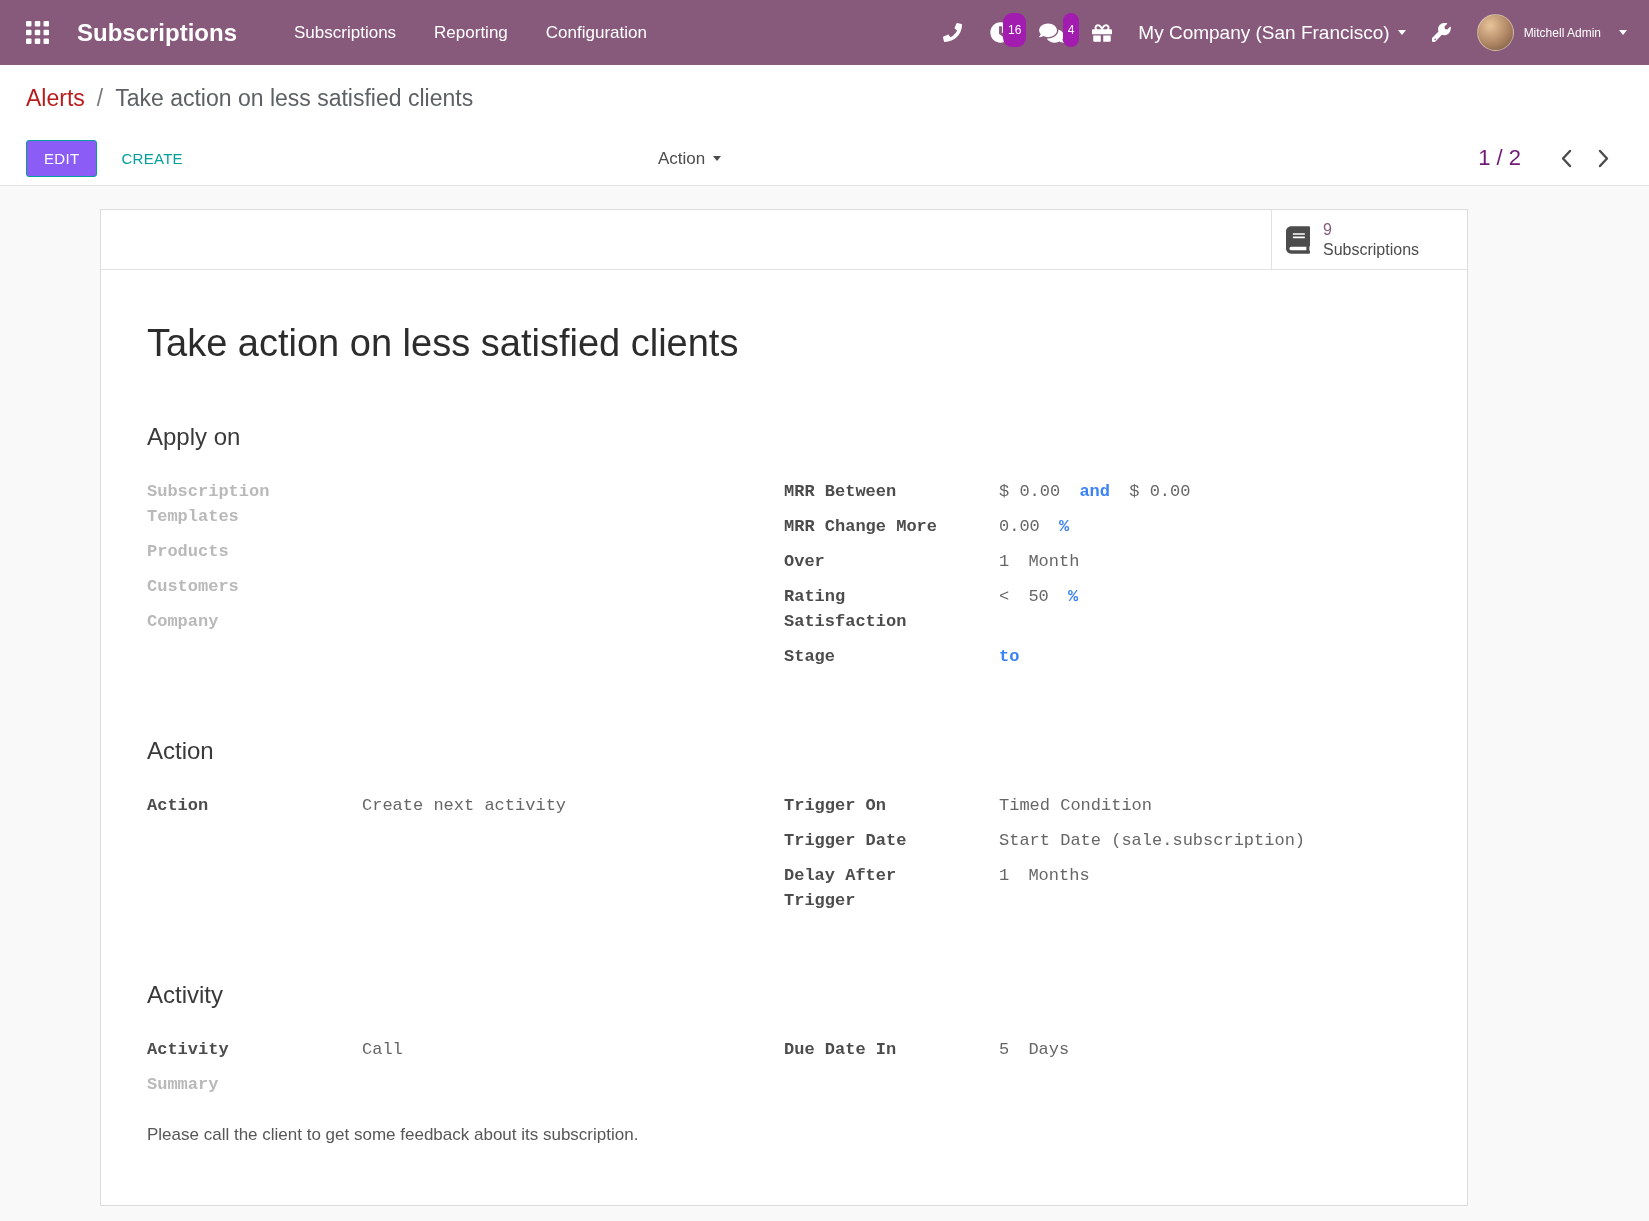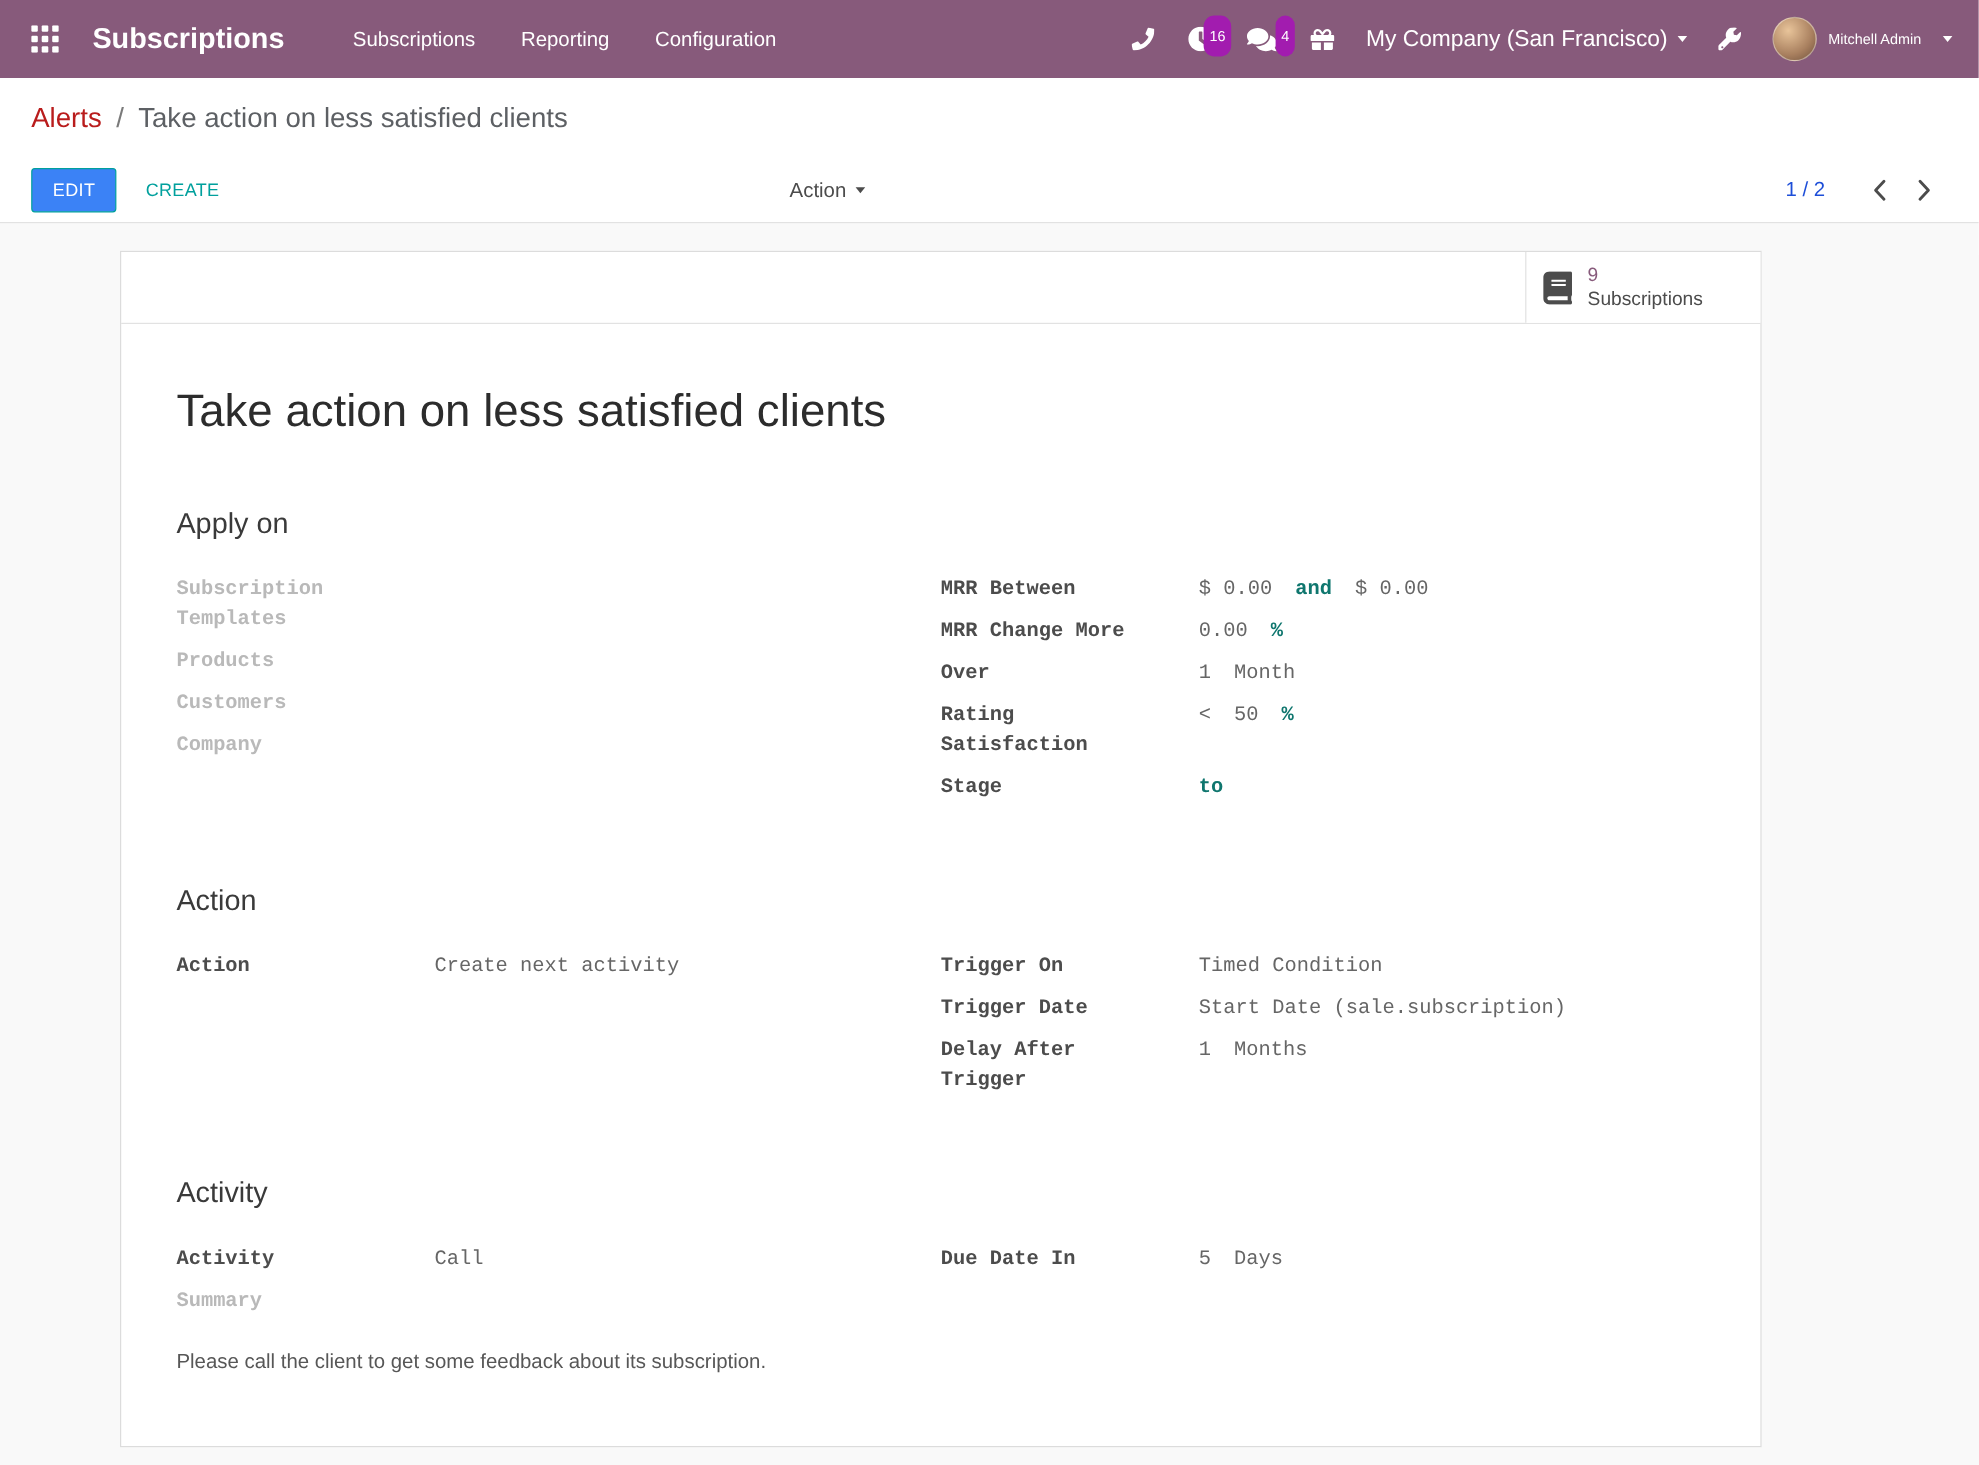--- a/index.html
+++ b/index.html
@@ -23,24 +23,24 @@
   .caret { display: inline-block; width: 0; height: 0; border-left: 4.5px solid transparent; border-right: 4.5px solid transparent; border-top: 5px solid currentColor; margin-left: 8px; vertical-align: middle; }
 
   
   .breadcrumb-bar { height: 66px; display: flex; align-items: center; padding: 0 26px; background: #fff; font-size: 23px; }
   .breadcrumb-link { color: #b91c1c; background: none; border: none; font-size: 23px; cursor: pointer; }
   .breadcrumb-sep { color: #7a7a7a; margin: 0 12px; }
   .breadcrumb-current { color: #5d6064; }
 
   
   .control-bar { height: 55px; display: flex; align-items: center; padding: 0 26px; border-bottom: 1px solid #e2e2e2; position: relative; background: #fff; }
-  .btn-edit { background: #3b82f6; color: #fff; border: 1px solid #00A09D; font-size: 15px; font-weight: 500; padding: 9px 17px; border-radius: 3px; cursor: pointer; letter-spacing: .3px; }
+  .btn-edit { background: #8b5cf6; color: #fff; border: 1px solid #00A09D; font-size: 15px; font-weight: 500; padding: 9px 17px; border-radius: 3px; cursor: pointer; letter-spacing: .3px; }
   .btn-create { background: none; border: none; color: #00A09D; font-size: 15px; font-weight: 500; margin-left: 24px; cursor: pointer; letter-spacing: .3px; }
   .action-menu { position: absolute; left: 658px; top: 0; height: 55px; font-size: 17px; color: #4c4c4c; background: none; border: none; cursor: pointer; display: flex; align-items: center; }
-  .pager { margin-left: auto; display: flex; align-items: center; color: #1d4ed8; font-size: 17px; }
+  .pager { margin-left: auto; display: flex; align-items: center; color: #701a75; font-size: 22px; }
   .pager-value { margin-right: 26px; }
   .pager-btn { background: none; border: none; cursor: pointer; padding: 4px 13px; display: flex; align-items: center; }
 
   
   .content { background: #f9f9f9; height: 1035px; padding-top: 23px; }
   .sheet { width: 1368px; margin-left: 100px; background: #fff; border: 1px solid #dcdcdc; min-height: 932px; }
   .sheet-top { height: 60px; display: flex; justify-content: flex-end; border-bottom: 1px solid #e2e2e2; }
   .button-box { width: 196px; border-left: 1px solid #e2e2e2; border-top: none; border-right: none; border-bottom: none; display: flex; align-items: center; gap: 13px; padding: 0 14px; background: #fff; cursor: pointer; text-align: left; }
   .bb-count { color: #875A7B; font-size: 16px; line-height: 1.25; }
   .bb-label { color: #4c4c4c; font-size: 16px; line-height: 1.25; }
@@ -50,21 +50,21 @@
   .section { margin-top: 58px; }
   .o-section-heading { font-size: 24px; font-weight: 400; color: #3a3a3a; margin: 0 0 28px; }
   .o-groups { display: flex; }
   .o-group { width: 50%; font-family: Liberation Mono, monospace; }
   .o-row { display: flex; margin-bottom: 10px; min-height: 25px; line-height: 25px; font-size: 17px; }
   .o-label { width: 215px; flex: 0 0 215px; padding-right: 30px; font-weight: 700; color: #4c4c4c; }
   .o-label.muted { color: #b9b9b9; }
   .o-value { color: #666; }
   .tok { margin-right: 9px; }
   .tok:last-child { margin-right: 0; }
-  .tok-bold { font-weight: 700; color: #0f766e; margin-right: 9px; }
+  .tok-bold { font-weight: 700; color: #3b82f6; margin-right: 9px; }
   .note { font-size: 17px; color: #575757; margin-top: 18px; }
 </style>
 </head>
 <body>
 
 <header class="navbar">
   <button class="icon-btn nav-apps">
     <svg width="23" height="23" viewBox="0 0 23 23" fill="#fff">
         <rect x="0" y="0" width="5.5" height="5.5" rx="1"></rect>
         <rect x="8.75" y="0" width="5.5" height="5.5" rx="1"></rect>

